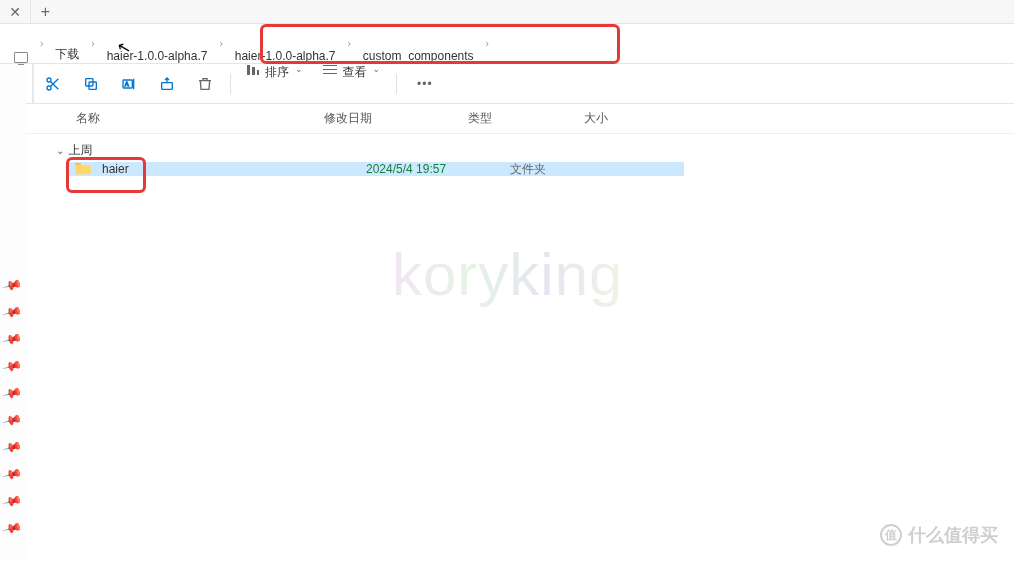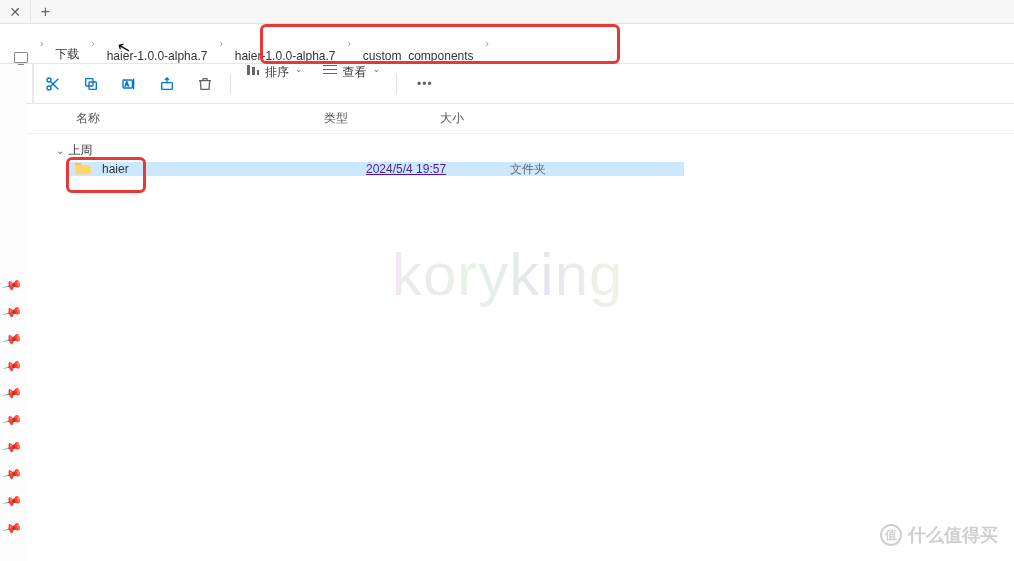--- a/index.html
+++ b/index.html
@@ -217,21 +217,21 @@
     }
     .file-row .row-icon {
       width: 20px;
       height: 16px;
       margin-left: 6px;
       margin-right: 8px;
       position: relative;
     }
     .folder-svg { width: 18px; height: 14px; }
     .row-name { width: 264px; color: #333; }
-    .row-date { width: 144px; color: #4c1d95; text-decoration: underline; }
+    .row-date { width: 144px; color: #15803d; }
     .row-type { width: 116px; color: #666; }
     .highlight-box-2 {
       position: absolute;
       top: -5px;
       left: -2px;
       width: 80px;
       height: 36px;
       border: 3px solid #e63935;
       border-radius: 6px;
       pointer-events: none;
@@ -377,20 +377,23 @@
         <span class="tb-caret">⌄</span>
       </div>
       <div class="tb-divider"></div>
       <div class="tb-more">•••</div>
     </div>
 
     <div class="columns-header">
       <div class="col-name">
         <span>名称</span>
       </div>
+      <div class="col-date">
+        <span>修改日期</span>
+      </div>
       <div class="col-type">
         <span>类型</span>
       </div>
       <div class="col-size">
         <span>大小</span>
       </div>
     </div>
 
     <div class="group-header">
       <span class="group-chevron">⌄</span>

